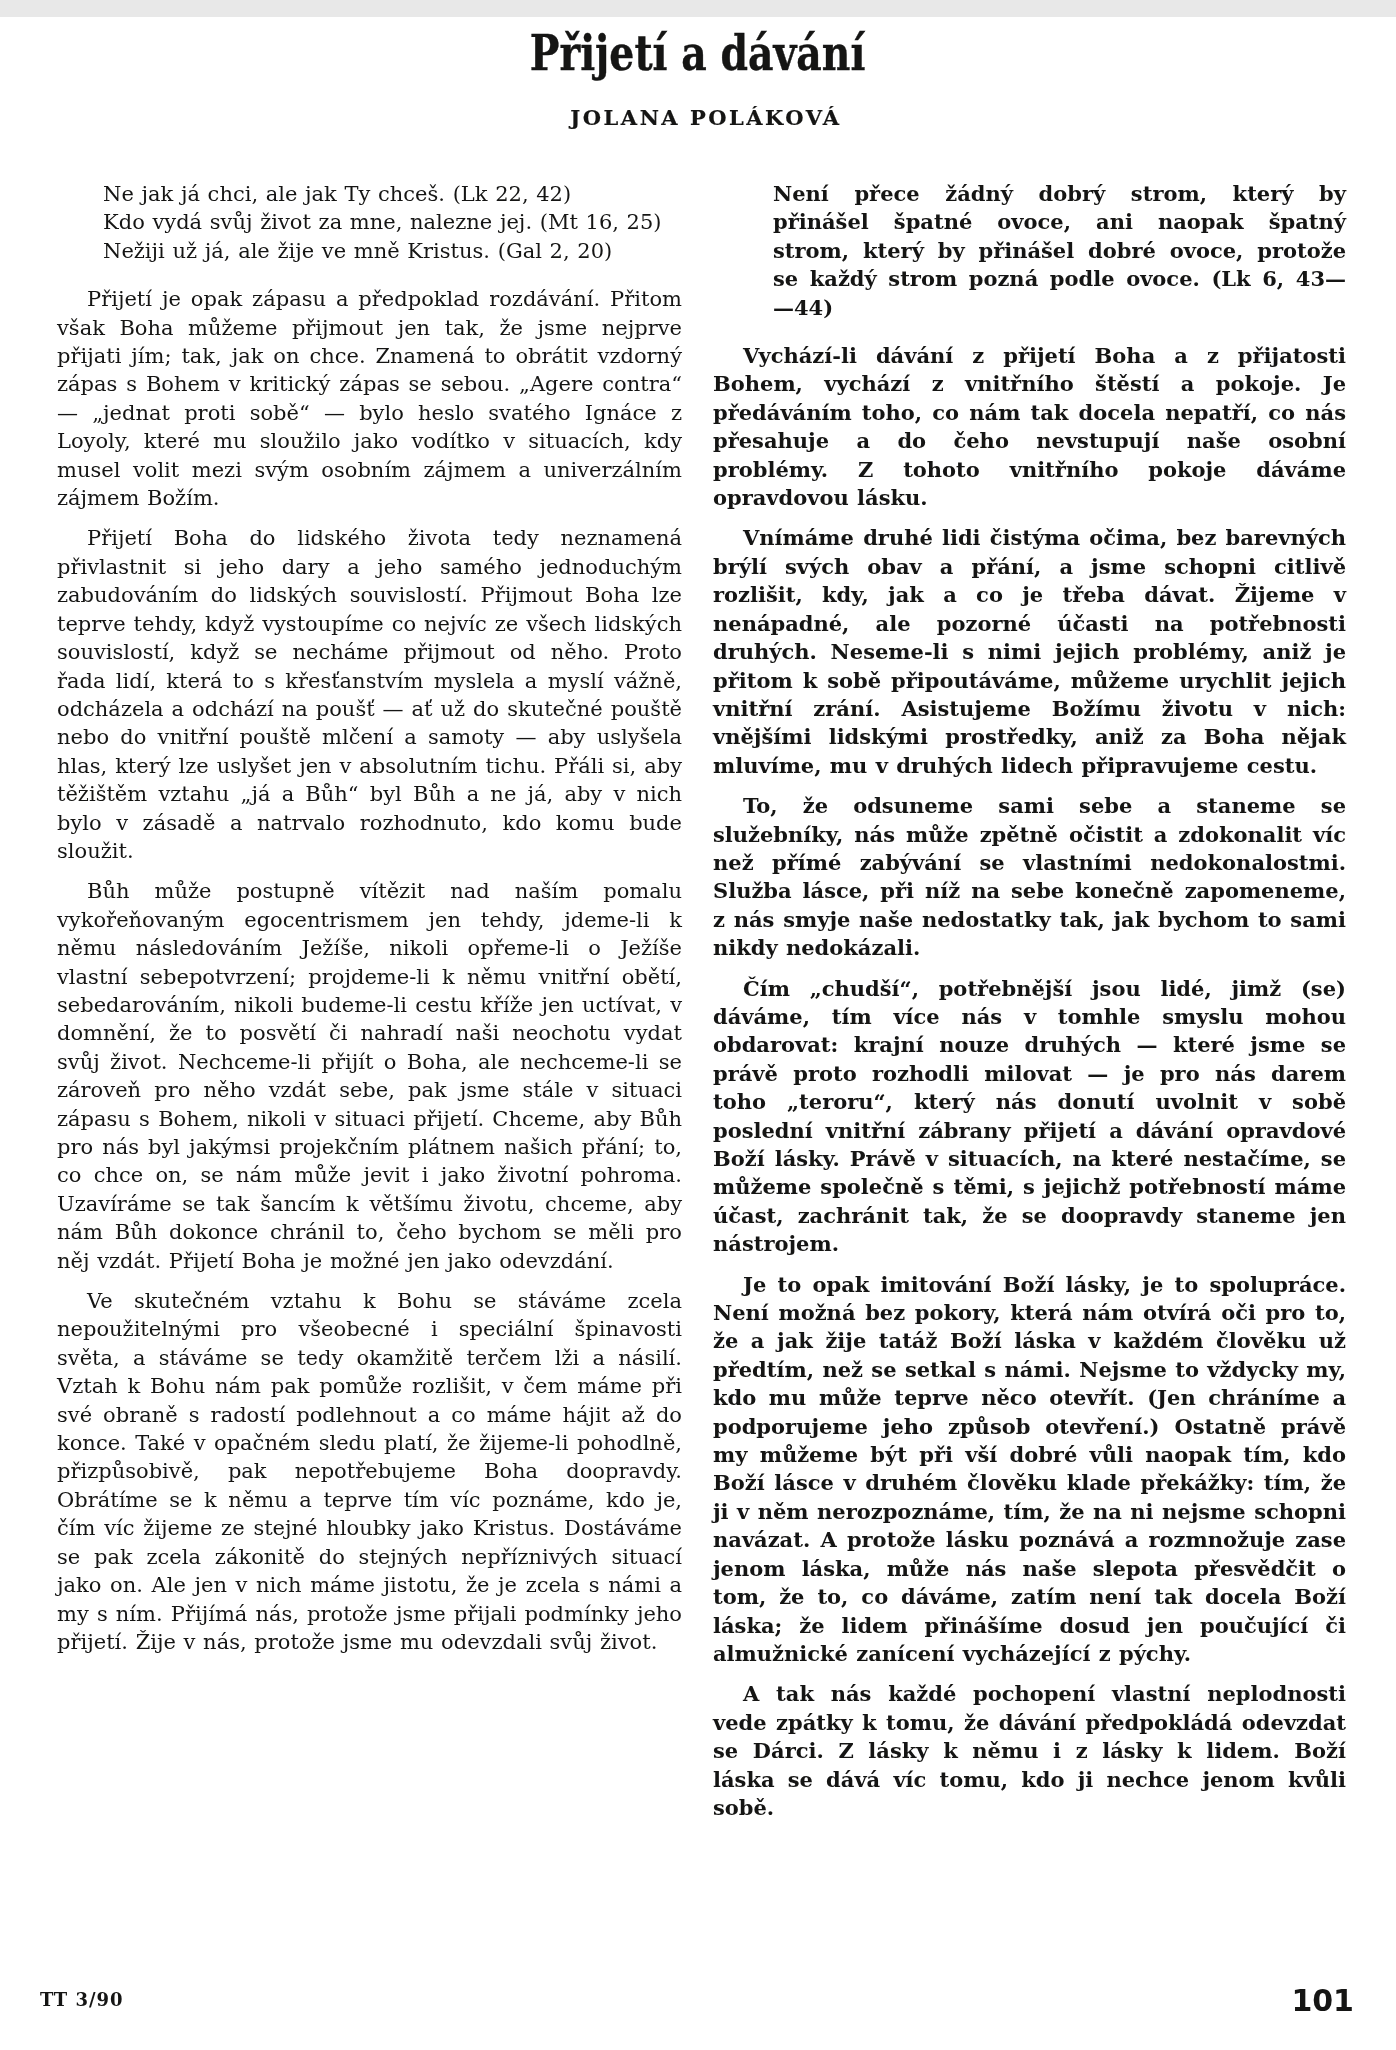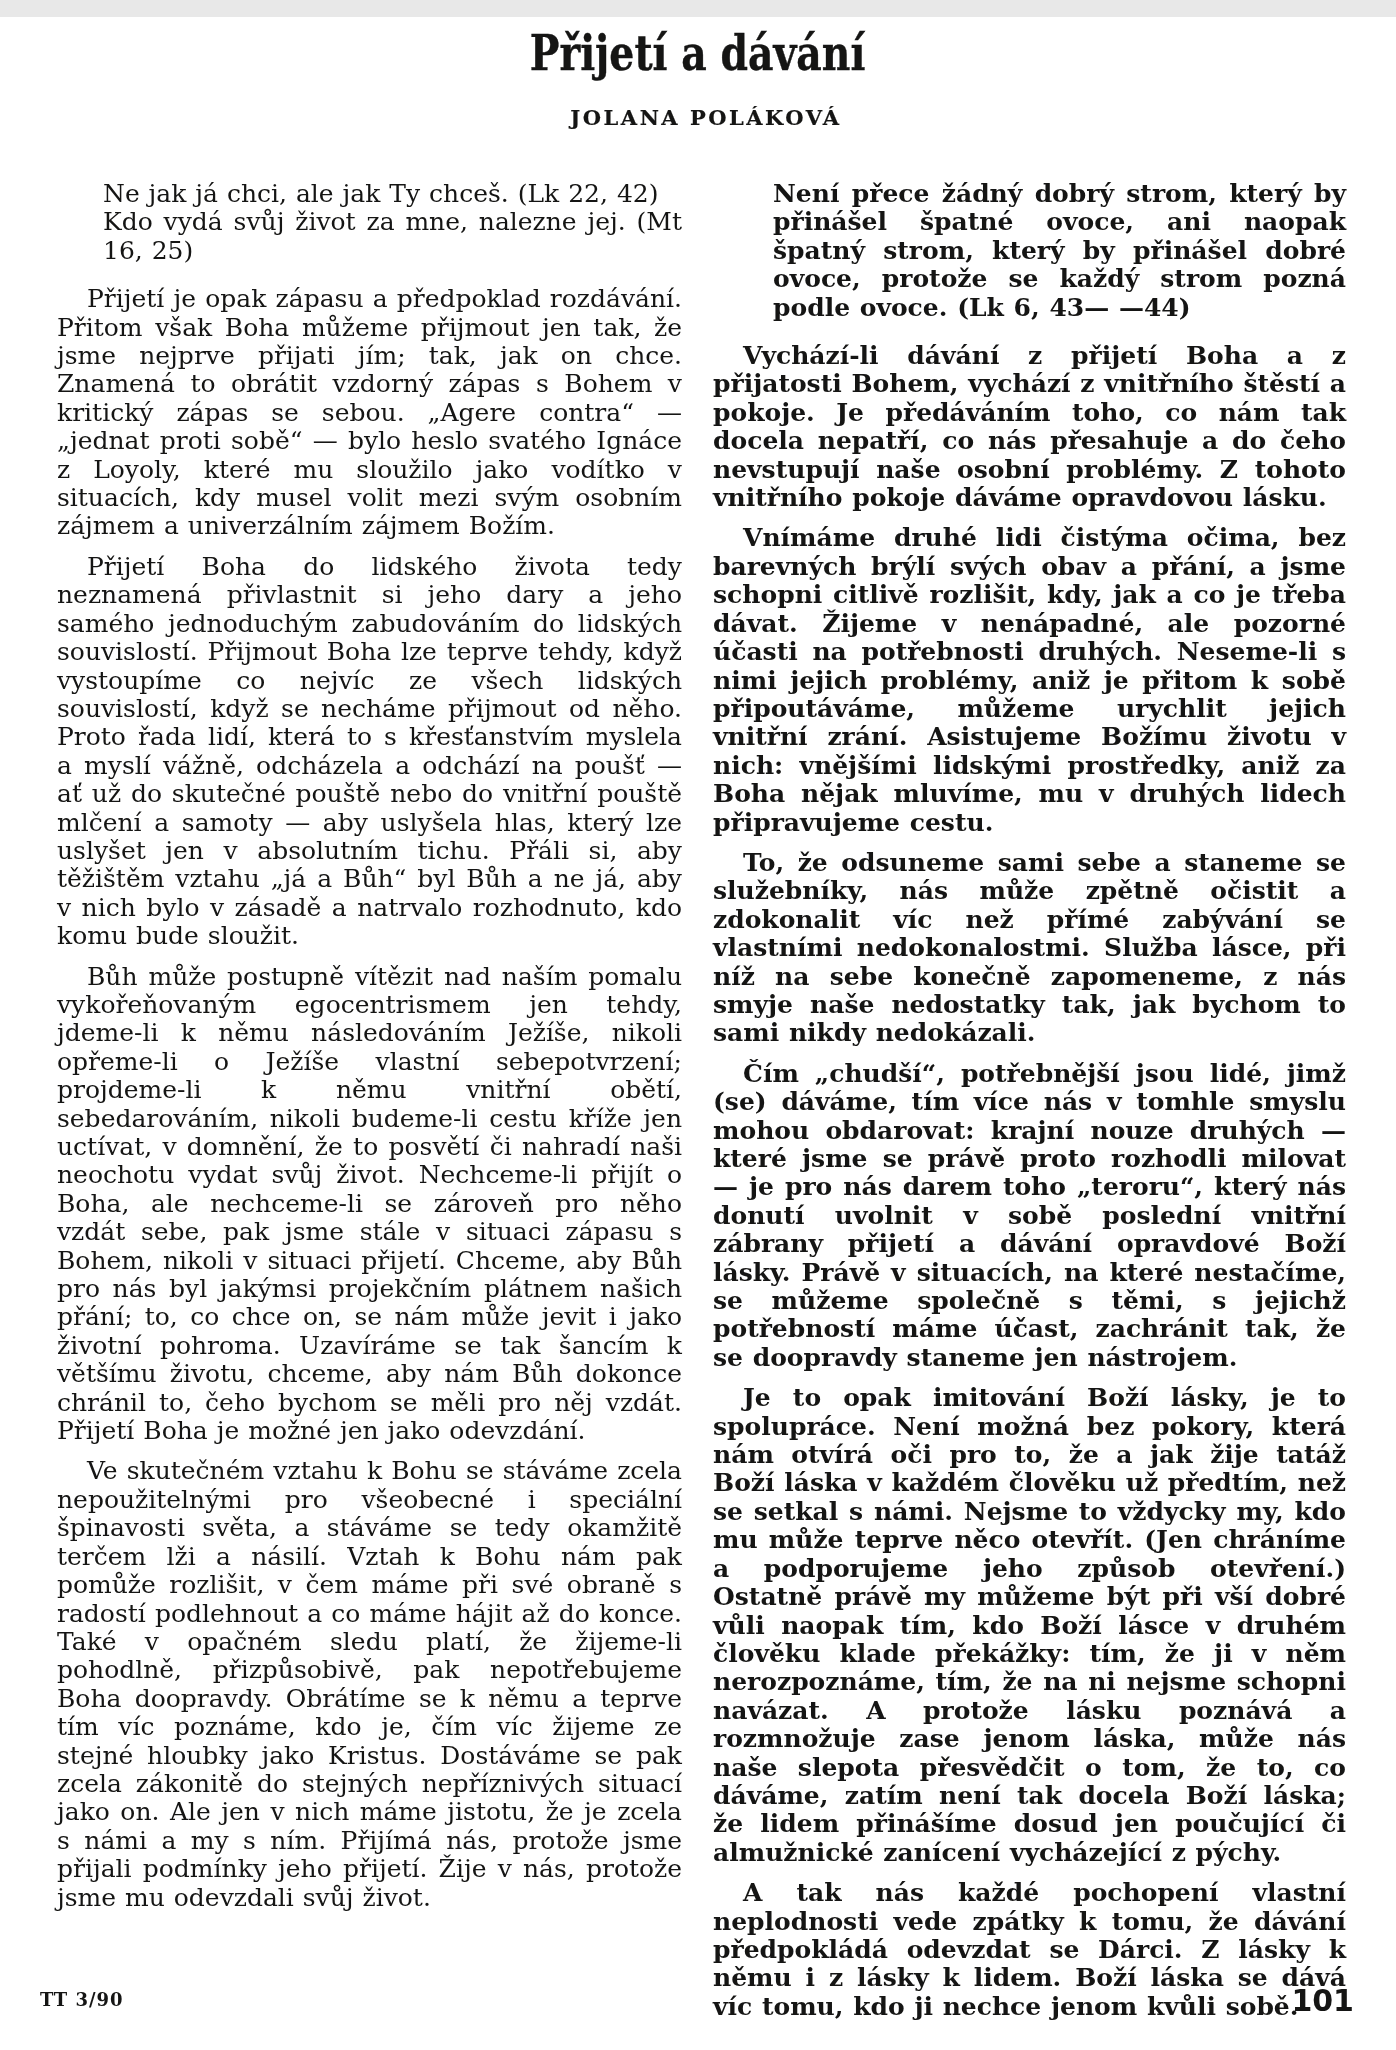--- a/index.html
+++ b/index.html
@@ -42,21 +42,21 @@
     text-align: center;
     font-weight: bold;
     font-size: 21px;
     letter-spacing: 2.5px;
     padding-left: 8px;
     -webkit-text-stroke: 0.2px currentColor;
   }
   .column {
     position: absolute;
     top: 163px;
-    font-size: 25px;
+    font-size: 21px;
     line-height: 28.4px;
     text-align: justify;
     word-spacing: 1px;
   }
   .col-left  { left: 57px;  width: 625px; }
   .col-right { left: 713px; width: 633px; font-weight: bold; }
   .epigraph {
     margin: 0 0 20px 46px;
   }
   .col-right .epigraph { margin-left: 60px; }
@@ -94,20 +94,21 @@
   <div class="title-wrap">
     <span class="title-inner">Přijetí a dávání</span>
   </div>
 
   <div class="author">JOLANA POLÁKOVÁ</div>
 
   <div class="column col-left">
     <div class="epigraph">
       <p>Ne jak já chci, ale jak Ty chceš. (Lk 22, 42)</p>
       <p>Kdo vydá svůj život za mne, nalezne jej. (Mt 16, 25)</p>
+      <p>Nežiji už já, ale žije ve mně Kristus. (Gal 2, 20)</p>
     </div>
     <p class="body">Přijetí je opak zápasu a předpoklad rozdávání. Přitom však Boha můžeme přijmout jen tak, že jsme nejprve přijati jím; tak, jak on chce. Znamená to obrátit vzdorný zápas s Bohem v kritický zápas se sebou. „Agere contra“ — „jednat proti sobě“ — bylo heslo svatého Ignáce z Loyoly, které mu sloužilo jako vodítko v situacích, kdy musel volit mezi svým osobním zájmem a univerzálním zájmem Božím.</p>
     <p class="body">Přijetí Boha do lidského života tedy neznamená přivlastnit si jeho dary a jeho samého jednoduchým zabudováním do lidských souvislostí. Přijmout Boha lze teprve tehdy, když vystoupíme co nejvíc ze všech lidských souvislostí, když se necháme přijmout od něho. Proto řada lidí, která to s křesťanstvím myslela a myslí vážně, odcházela a odchází na poušť — ať už do skutečné pouště nebo do vnitřní pouště mlčení a samoty — aby uslyšela hlas, který lze uslyšet jen v absolutním tichu. Přáli si, aby těžištěm vztahu „já a Bůh“ byl Bůh a ne já, aby v nich bylo v zásadě a natrvalo rozhodnuto, kdo komu bude sloužit.</p>
     <p class="body">Bůh může postupně vítězit nad naším pomalu vykořeňovaným egocentrismem jen tehdy, jdeme-li k němu následováním Ježíše, nikoli opřeme-li o Ježíše vlastní sebepotvrzení; projdeme-li k němu vnitřní obětí, sebedarováním, nikoli budeme-li cestu kříže jen uctívat, v domnění, že to posvětí či nahradí naši neochotu vydat svůj život. Nechceme-li přijít o Boha, ale nechceme-li se zároveň pro něho vzdát sebe, pak jsme stále v situaci zápasu s Bohem, nikoli v situaci přijetí. Chceme, aby Bůh pro nás byl jakýmsi projekčním plátnem našich přání; to, co chce on, se nám může jevit i jako životní pohroma. Uzavíráme se tak šancím k většímu životu, chceme, aby nám Bůh dokonce chránil to, čeho bychom se měli pro něj vzdát. Přijetí Boha je možné jen jako odevzdání.</p>
     <p class="body">Ve skutečném vztahu k Bohu se stáváme zcela nepoužitelnými pro všeobecné i speciální špinavosti světa, a stáváme se tedy okamžitě terčem lži a násilí. Vztah k Bohu nám pak pomůže rozlišit, v čem máme při své obraně s radostí podlehnout a co máme hájit až do konce. Také v opačném sledu platí, že žijeme-li pohodlně, přizpůsobivě, pak nepotřebujeme Boha doopravdy. Obrátíme se k němu a teprve tím víc poznáme, kdo je, čím víc žijeme ze stejné hloubky jako Kristus. Dostáváme se pak zcela zákonitě do stejných nepříznivých situací jako on. Ale jen v nich máme jistotu, že je zcela s námi a my s ním. Přijímá nás, protože jsme přijali podmínky jeho přijetí. Žije v nás, protože jsme mu odevzdali svůj život.</p>
   </div>
 
   <div class="column col-right">
     <div class="epigraph">
       <p>Není přece žádný dobrý strom, který by přinášel špatné ovoce, ani naopak špatný strom, který by přinášel dobré ovoce, protože se každý strom pozná podle ovoce. (Lk 6, 43— —44)</p>

